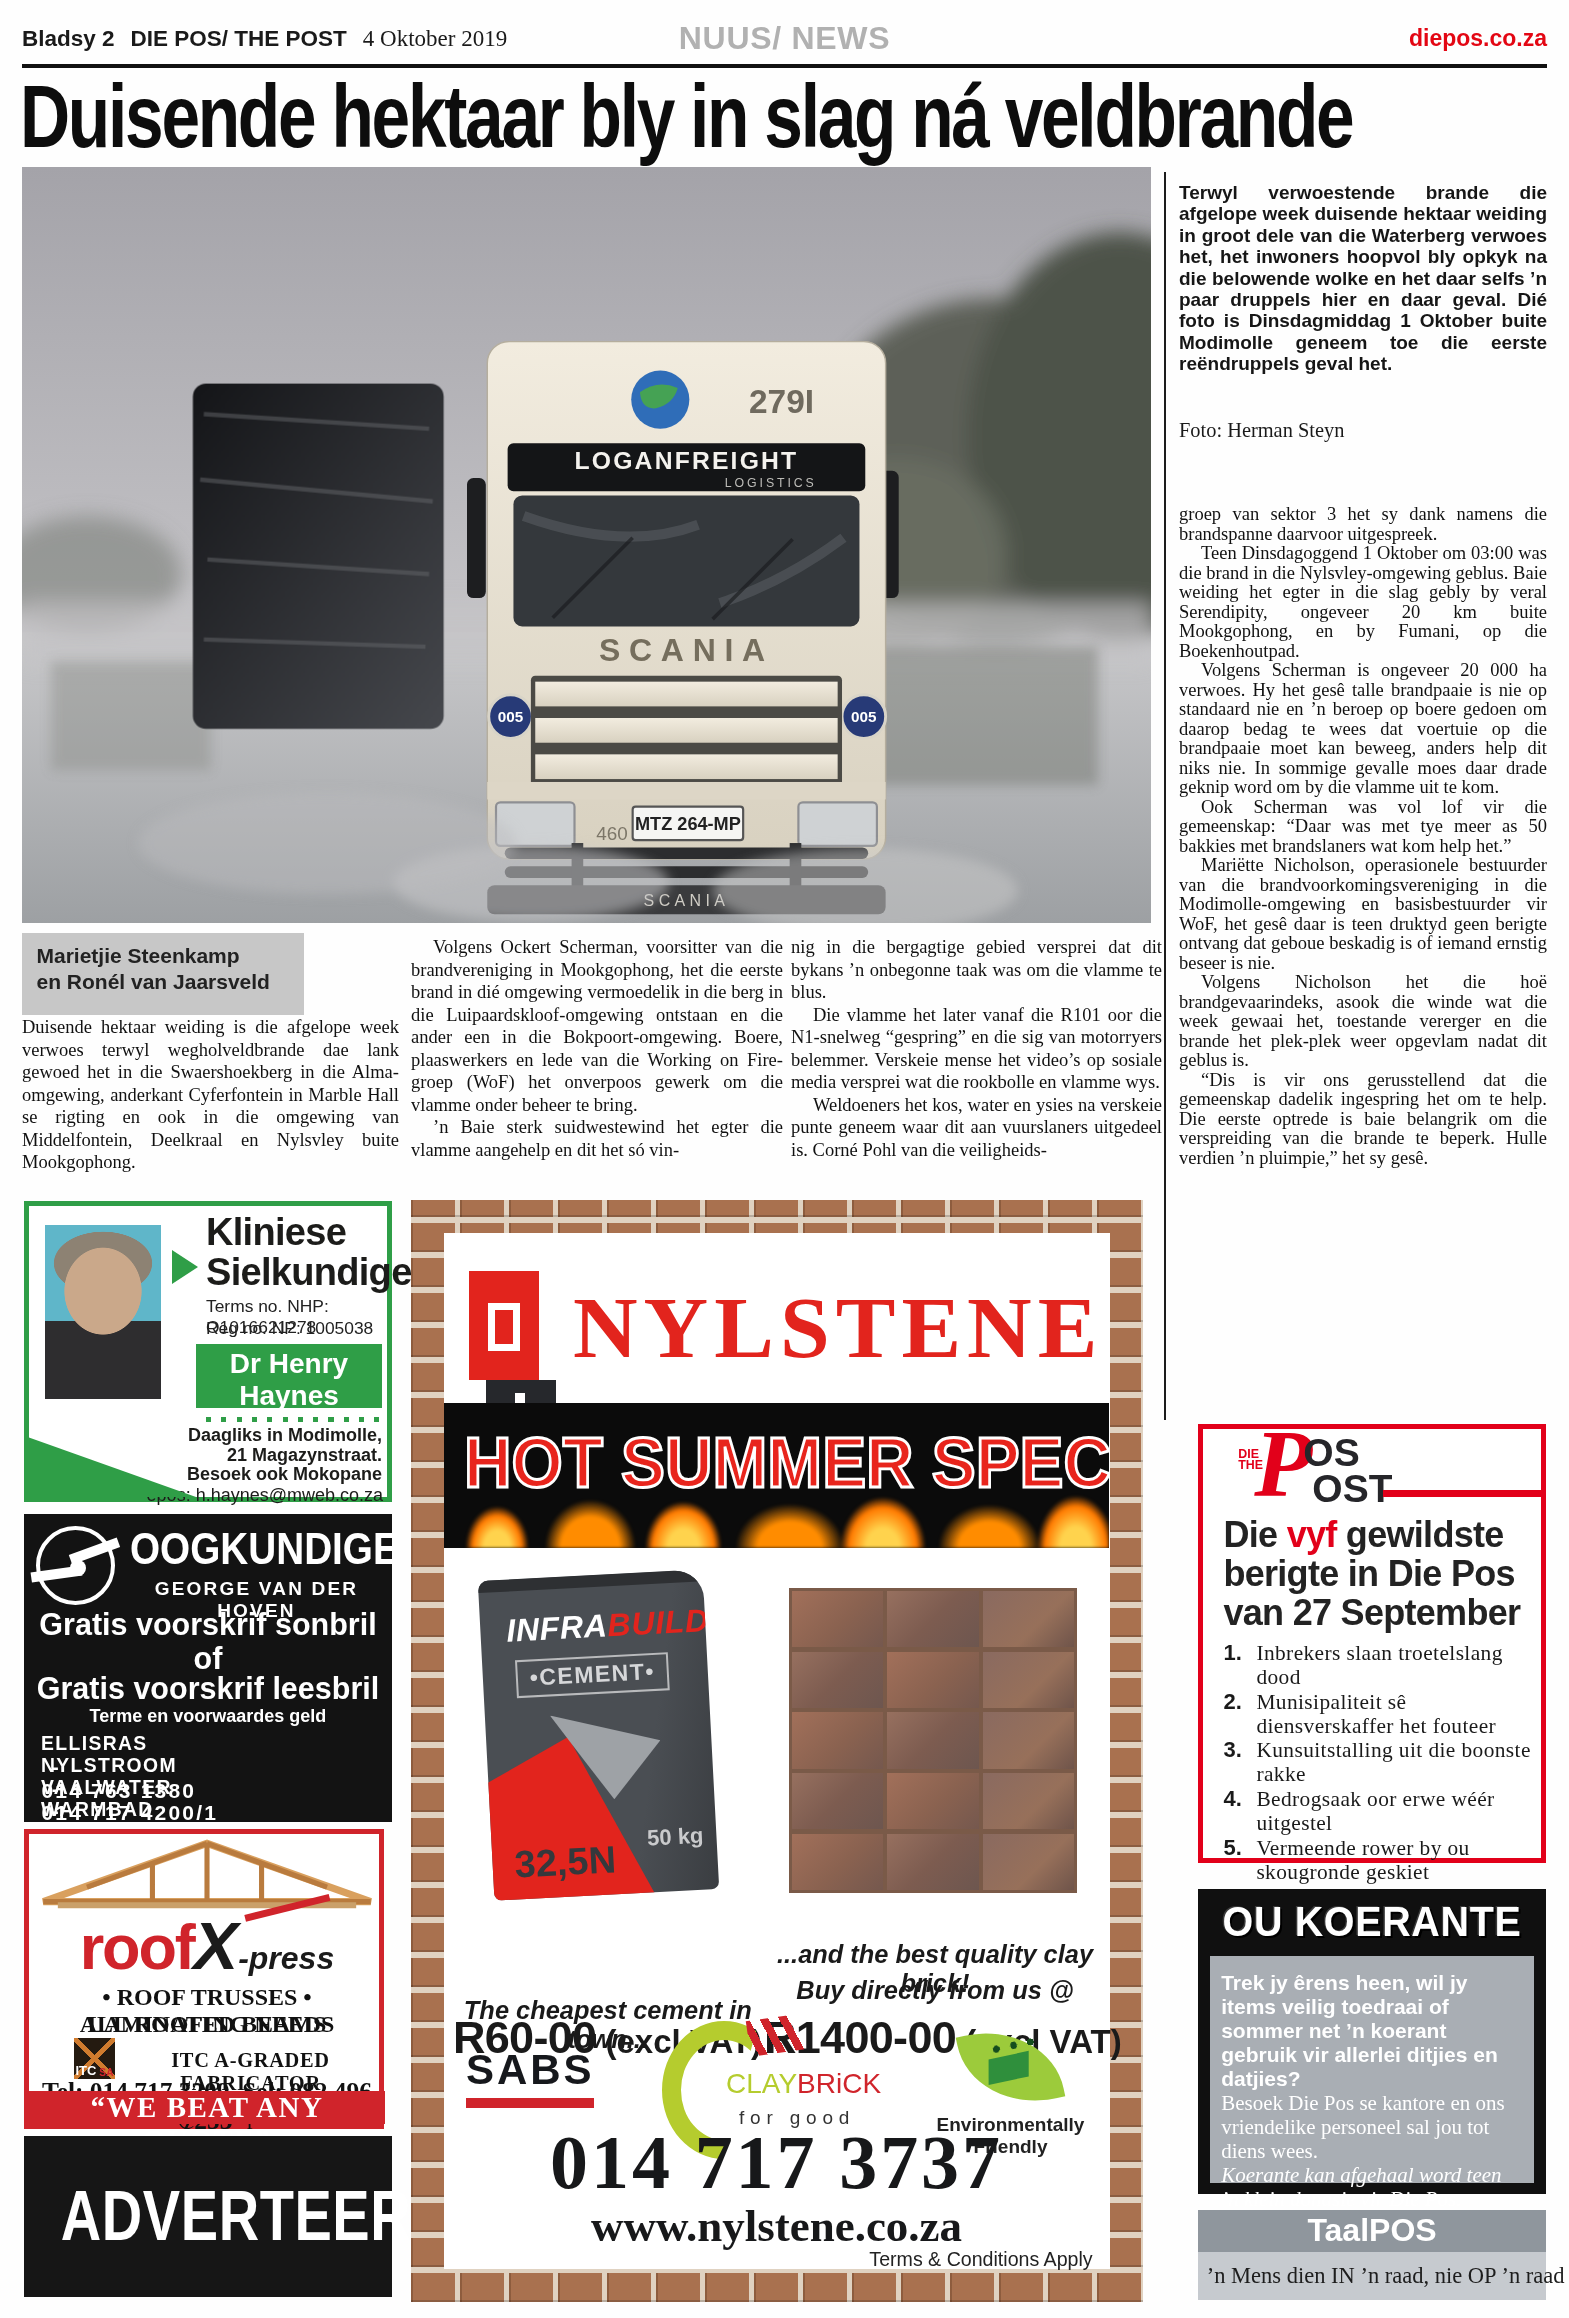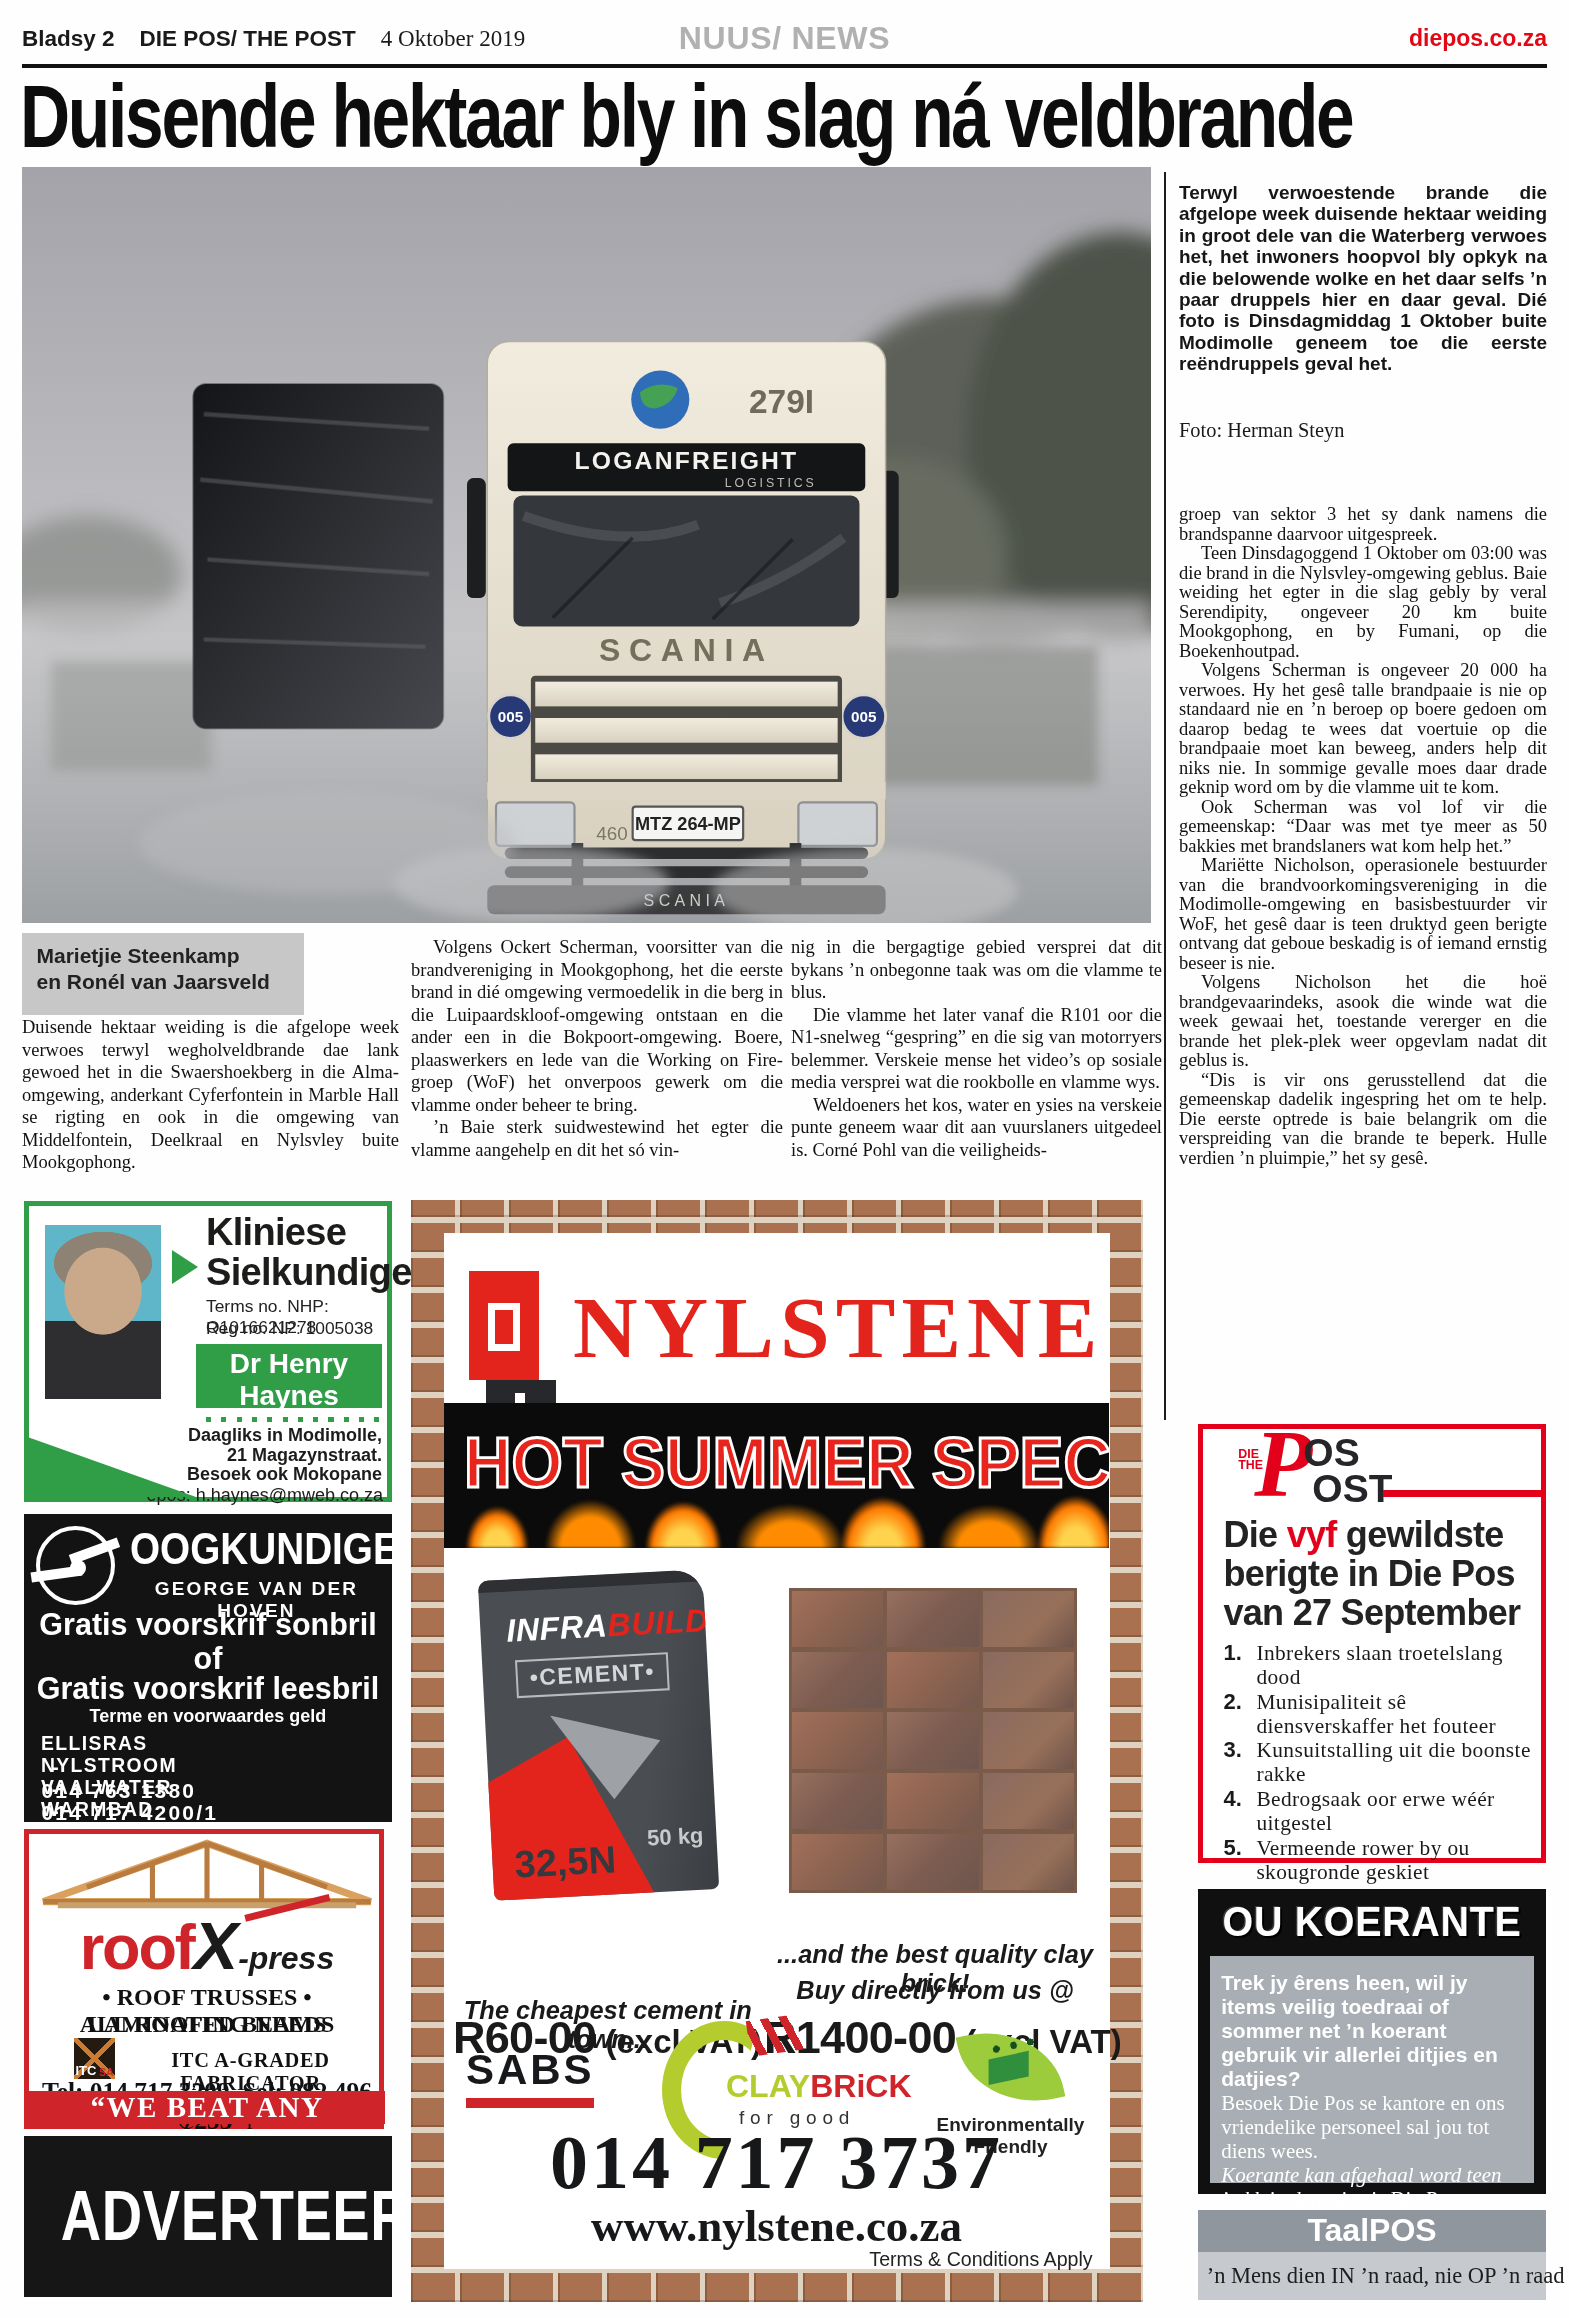--- a/index.html
+++ b/index.html
@@ -4,21 +4,21 @@
 <style>
   * { margin:0; padding:0; box-sizing:border-box; }
   html,body { background:#e9e9e9; }
   #page {
     position:relative; width:1569px; height:2319px; background:#fefefe;
     font-family:"Liberation Sans","DejaVu Sans",sans-serif; color:#1a1a1a; overflow:hidden;
   }
   .abs { position:absolute; }
 
   
-  .hdr-left { left:22px; top:26px; display:flex; align-items:baseline; gap:25px; }
+  .hdr-left { left:22px; top:26px; display:flex; align-items:baseline; gap:16px; }
   .hdr-page { font-size:22.5px; font-weight:bold; }
   .hdr-paper { font-size:22.5px; font-weight:bold; }
   .hdr-date { font-family:"Liberation Serif",serif; font-size:23px; }
   .hdr-section { left:50%; transform:translateX(-50%); top:20.4px; font-size:32px; font-weight:bold; color:#b1b1b1; letter-spacing:0.7px; }
   .hdr-site { right:22px; top:25px; font-size:23px; font-weight:bold; color:#e30613; }
   .hdr-rule { left:22px; top:64px; width:1525px; height:4.4px; background:#111; }
 
   
   .headline {
     left:20.4px; top:70px; width:1541px; font-size:89px; font-weight:bold; color:#0d0d0d;
@@ -159,21 +159,21 @@
   .nyl-price1 { left:0; top:779px; width:327px; text-align:center; white-space:nowrap; }
   .nyl-price2 { left:320px; top:779px; width:345px; text-align:center; white-space:nowrap; }
   .nyl-pbig { font-size:45px; font-weight:bold; letter-spacing:-0.7px; }
   .nyl-psm  { font-size:33px; font-weight:bold; }
   .nyl-sabs { left:22px; top:813px; width:182px; }
   .nyl-sabs .sabs-word { font-size:42px; font-weight:bold; color:#16181c; letter-spacing:2.9px; border-bottom:10.2px solid #d0242b; padding-bottom:4.4px; display:inline-block; }
   .nyl-clay { left:218px; top:788px; width:218px; height:153px; }
   .clay-ring { position:absolute; left:0; top:0; width:124px; height:138px; border:19px solid #b5cc2e; border-radius:50%; clip-path:polygon(0 0, 78% 0, 48% 100%, 0 100%); }
   .clay-rays { position:absolute; left:86px; top:-4.4px; width:58px; height:36px;
     background:linear-gradient(70deg, transparent 0 12%, #d0242b 12% 24%, transparent 24% 38%, #d0242b 38% 50%, transparent 50% 64%, #d0242b 64% 76%, transparent 76%); transform:rotate(-8deg); }
-  .clay-word { position:absolute; left:64px; top:47px; font-size:32px; font-weight:bold; white-space:nowrap; }
+  .clay-word { position:absolute; left:64px; top:47px; font-size:28px; font-weight:normal; white-space:nowrap; }
   .clay-word .c1 { color:#b5cc2e; } .clay-word .c2 { color:#d0242b; }
   .clay-sub { position:absolute; left:77px; top:86px; font-size:19px; letter-spacing:5.8px; color:#333; }
   .nyl-env { left:461px; top:794px; width:211px; text-align:center; }
   .env-leaf { position:relative; margin:0 auto; width:95px; height:80px; background:#9ccb3b; border-radius:0 90% 0 90%; transform:rotate(-12deg); }
   .env-brick { position:absolute; left:25px; top:28px; width:41px; height:25px; background:#2f8f3c; transform:skewX(-12deg); }
   .env-dots { position:absolute; left:33px; top:16px; width:44px; height:7.3px;
     background:radial-gradient(circle 3.6px at 4.4px 3.6px,#154d1e 95%,transparent), radial-gradient(circle 3.6px at 22px 3.6px,#154d1e 95%,transparent), radial-gradient(circle 3.6px at 39px 3.6px,#154d1e 95%,transparent); }
   .env-text { margin-top:7.3px; font-size:19px; font-weight:bold; color:#222; }
   .nyl-phone { left:0; top:886px; width:665px; text-align:center; font-family:"Liberation Serif",serif; font-size:76px; font-weight:bold; letter-spacing:2.9px; color:#17181a; }
   .nyl-web   { left:0; top:967px; width:665px; text-align:center; font-family:"Liberation Serif",serif; font-size:45px; font-weight:bold; color:#17181a; }

